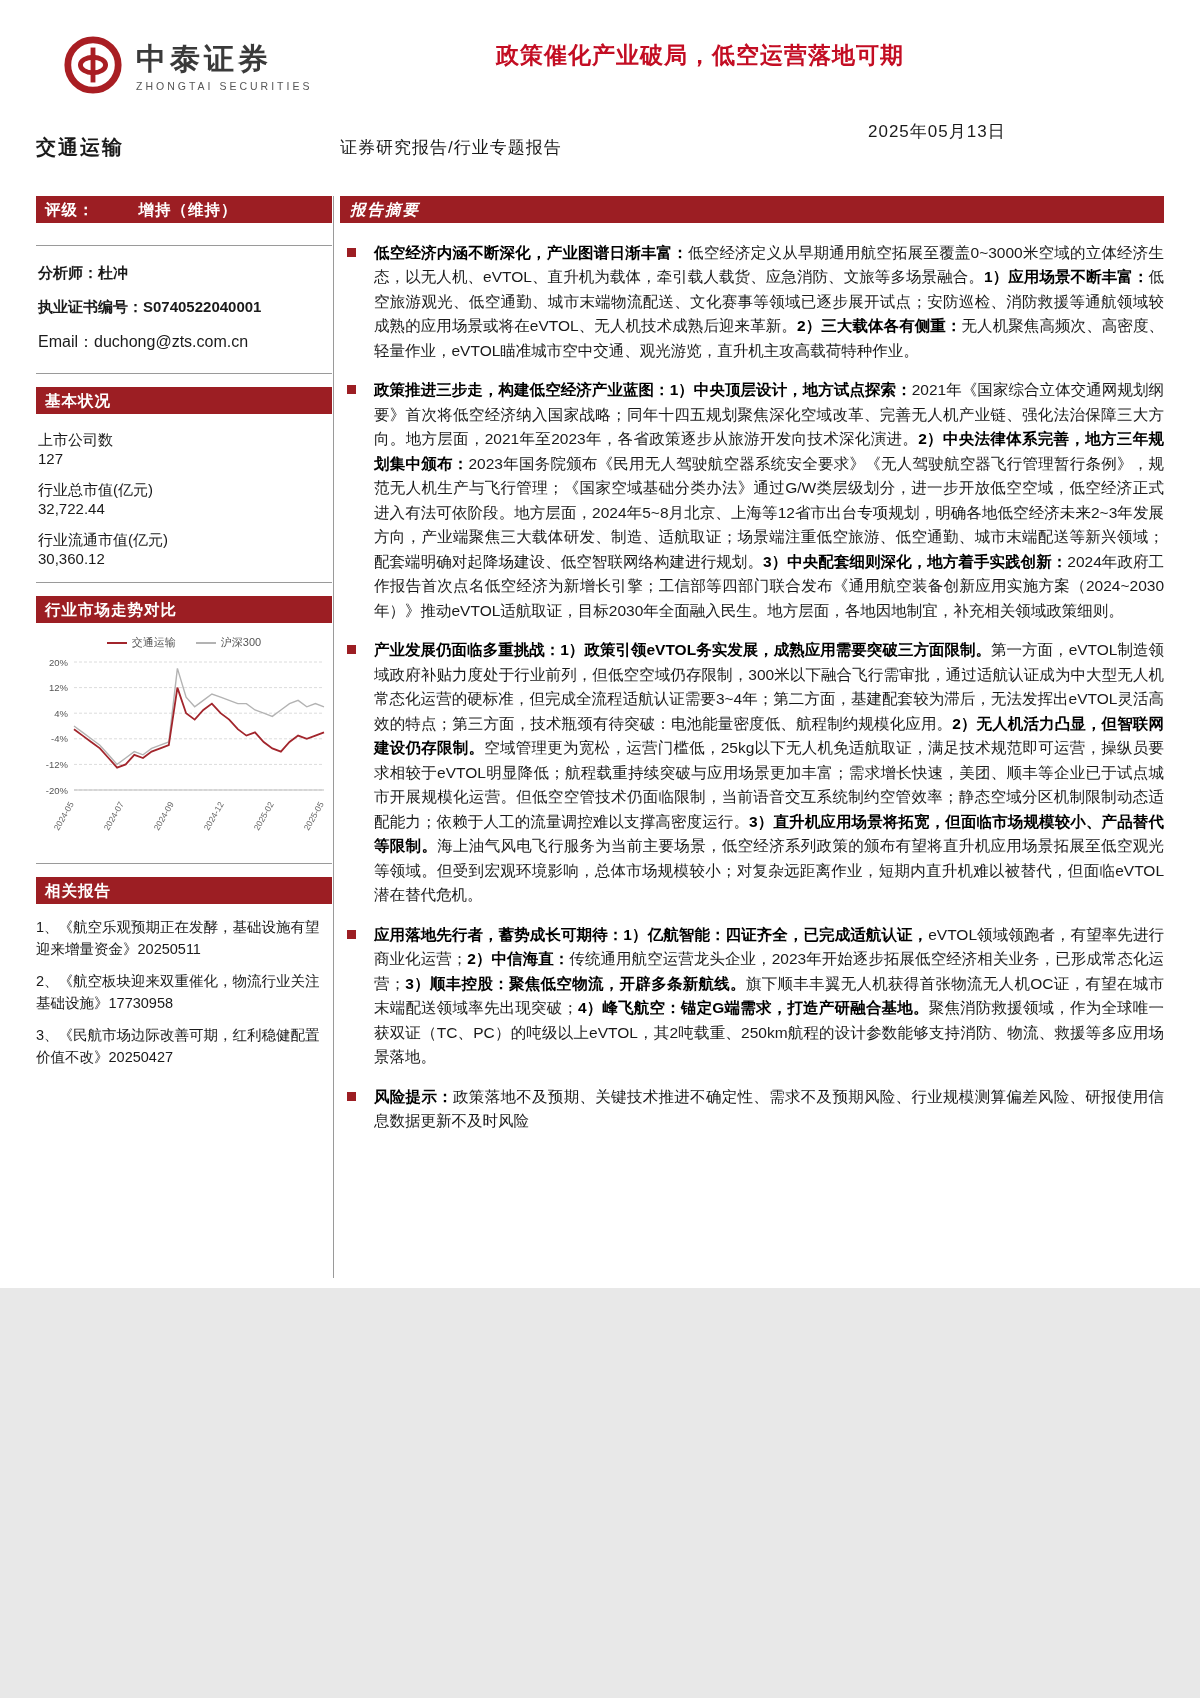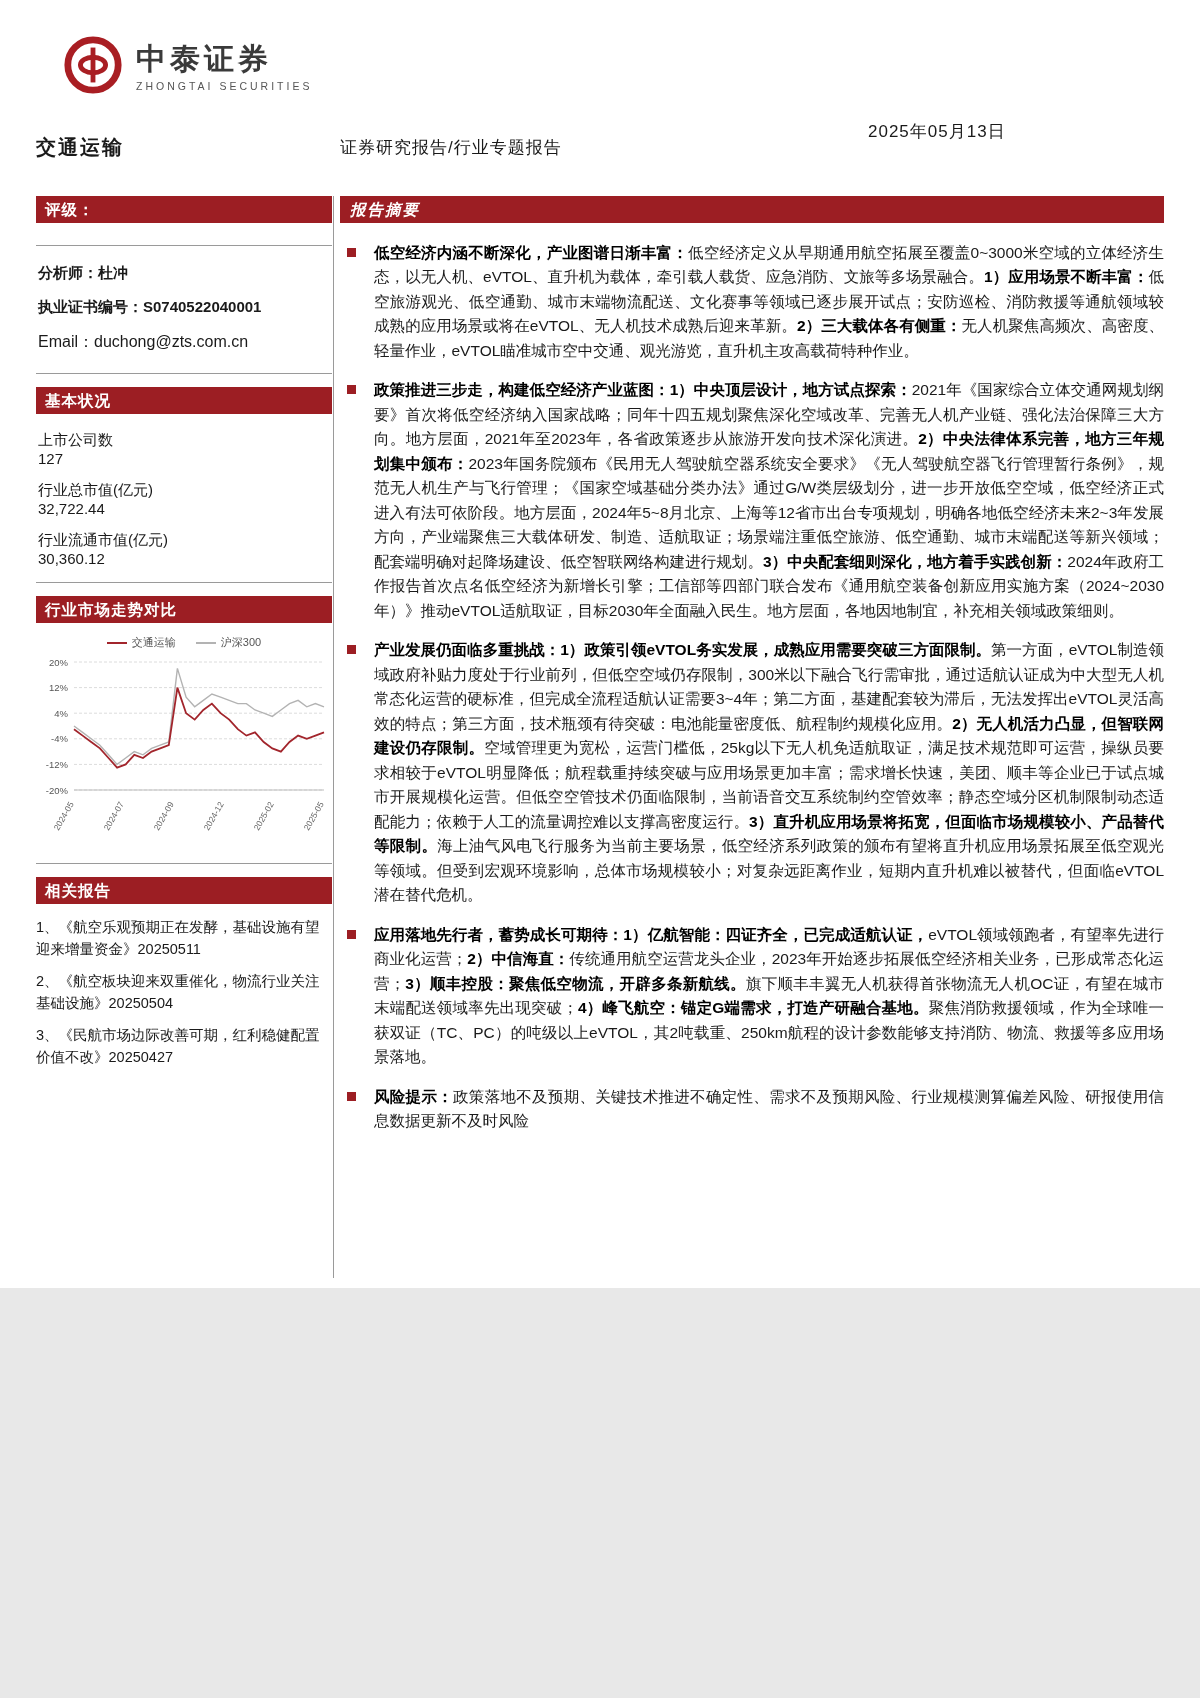--- a/index.html
+++ b/index.html
@@ -19,21 +19,21 @@
   .logo-en{font-size:10.5px;color:#555;letter-spacing:3px;margin-top:5px;}
   .header-titles{position:absolute;left:300px;top:40px;width:800px;text-align:center;}
   .report-title{font-size:23px;font-weight:bold;color:var(--title-red);letter-spacing:1px;}
   .report-subtitle{font-size:19px;font-weight:bold;color:var(--title-red);margin-top:15px;letter-spacing:1px;}
   .industry{position:absolute;left:36px;top:134px;font-size:20px;font-weight:bold;letter-spacing:2px;}
   .report-type{position:absolute;left:340px;top:136px;font-size:17px;letter-spacing:1px;}
   .report-date{position:absolute;left:868px;top:120px;font-size:17px;letter-spacing:1px;}
   
   .sidebar{position:absolute;left:36px;top:196px;width:296px;}
   .side-bar-header{background:var(--brand-red);color:#fff;font-weight:bold;font-size:15.5px;
-    height:27px;line-height:27px;padding:0 9px;letter-spacing:1px;flex-direction:column;}
+    height:27px;line-height:27px;padding:0 9px;letter-spacing:1px;}
   .rating-bar{display:flex;gap:44px;}
   .hr{border:none;border-top:1px solid #9a9a9a;margin:0;}
   .analyst-line{font-weight:bold;font-size:15px;margin:18px 2px 0;}
   .license-line{font-weight:bold;font-size:15px;margin:15px 2px 0;}
   .email-line{font-size:16px;margin:15px 2px 0;}
   .stats{margin-top:10px;}
   .stat-row{display:flex;justify-content:space-between;font-size:15px;padding:7px 2px;flex-direction:column;}
   .chart-wrap{margin-top:12px;}
   .legend{display:flex;gap:20px;justify-content:center;align-items:center;font-size:11px;color:#555;margin-bottom:4px;}
   .legend-item{display:flex;align-items:center;gap:5px;}
@@ -69,20 +69,21 @@
         <line x1="32" y1="14" x2="32" y2="50" stroke="#a91e23" stroke-width="5"></line>
       </svg>
     </span>
     <span class="logo-texts">
       <span class="logo-cn">中泰证券</span>
       <span class="logo-en">ZHONGTAI SECURITIES</span>
     </span>
   </div>
 
   <div class="header-titles">
+    <div class="report-title">政策催化产业破局，低空运营落地可期</div>
   </div>
 
   <div class="industry">交通运输</div>
   <div class="report-type">证券研究报告/行业专题报告</div>
   <div class="report-date">2025年05月13日</div>
 
   <div class="sidebar">
     <div class="side-bar-header rating-bar">
       <span>评级：</span>
       <span>增持（维持）</span>
@@ -144,21 +145,21 @@
           <text x="288" y="150" text-anchor="end" font-size="8.5" fill="#666" transform="rotate(-60 288 150)">2025-05</text>
           <polyline points="38.0,72.0 46.6,78.4 55.2,84.8 63.9,91.2 72.5,100.8 81.1,110.4 89.7,104.0 98.3,97.6 107.0,100.8 115.6,94.4 124.2,91.2 132.8,88.0 141.4,14.4 150.1,43.2 158.7,52.8 167.3,46.4 175.9,40.0 184.6,43.2 193.2,46.4 201.8,49.6 210.4,49.6 219.0,56.0 227.7,59.2 236.3,62.4 244.9,56.0 253.5,49.6 262.1,46.4 270.8,52.8 279.4,49.6 288.0,52.8" fill="none" stroke="#b3b3b3" stroke-width="1.4"></polyline>
           <polyline points="38.0,75.2 46.6,81.6 55.2,88.0 63.9,94.4 72.5,104.0 81.1,113.6 89.7,110.4 98.3,100.8 107.0,104.0 115.6,97.6 124.2,94.4 132.8,91.2 141.4,33.6 150.1,59.2 158.7,65.6 167.3,56.0 175.9,49.6 184.6,59.2 193.2,65.6 201.8,75.2 210.4,81.6 219.0,78.4 227.7,88.0 236.3,94.4 244.9,97.6 253.5,88.0 262.1,81.6 270.8,84.8 279.4,81.6 288.0,78.4" fill="none" stroke="#a2252c" stroke-width="1.8"></polyline>
         </svg>
     </div>
     <hr class="hr mt10">
 
     <div class="side-bar-header mt13">相关报告</div>
     <div class="mt12">
         <div class="report-item">1、《航空乐观预期正在发酵，基础设施有望迎来增量资金》20250511</div>
-        <div class="report-item">2、《航空板块迎来双重催化，物流行业关注基础设施》20250504</div>
+        <div class="report-item">2、《航空板块迎来双重催化，物流行业关注基础设施》17730958</div>
         <div class="report-item">3、《民航市场边际改善可期，红利稳健配置价值不改》20250427</div>
       </div>
   </div>
 
   <div class="vdivider"></div>
 
   <div class="main">
     <div class="summary-bar">报告摘要</div>
     <div class="bullets">
         <div class="bullet"><span class="bullet-marker"></span><span class="bullet-text"><b>低空经济内涵不断深化，产业图谱日渐丰富：</b><span>低空经济定义从早期通用航空拓展至覆盖0~3000米空域的立体经济生态，以无人机、eVTOL、直升机为载体，牵引载人载货、应急消防、文旅等多场景融合。</span><b>1）应用场景不断丰富：</b><span>低空旅游观光、低空通勤、城市末端物流配送、文化赛事等领域已逐步展开试点；安防巡检、消防救援等通航领域较成熟的应用场景或将在eVTOL、无人机技术成熟后迎来革新。</span><b>2）三大载体各有侧重：</b><span>无人机聚焦高频次、高密度、轻量作业，eVTOL瞄准城市空中交通、观光游览，直升机主攻高载荷特种作业。</span></span></div>

